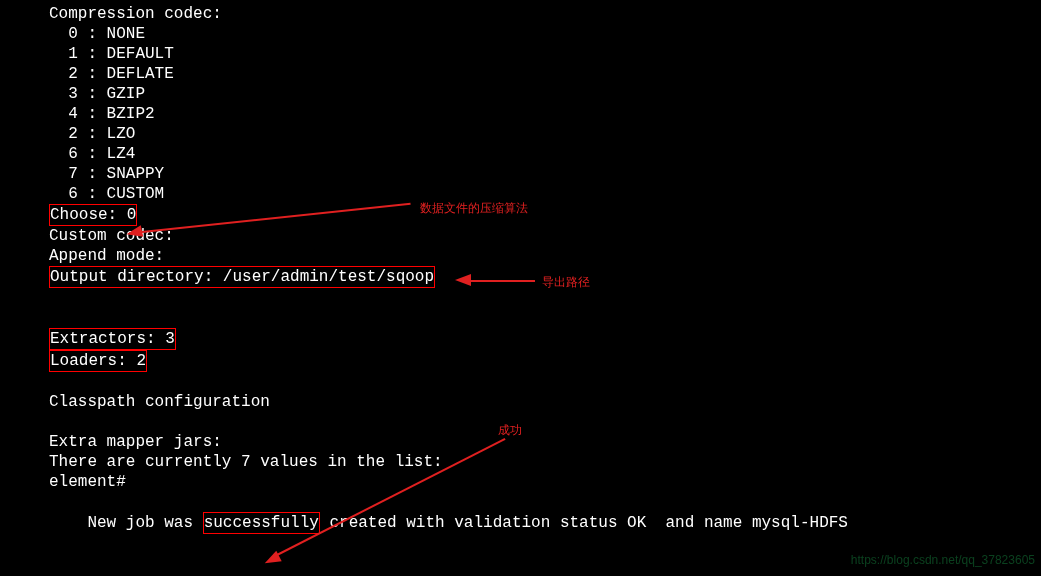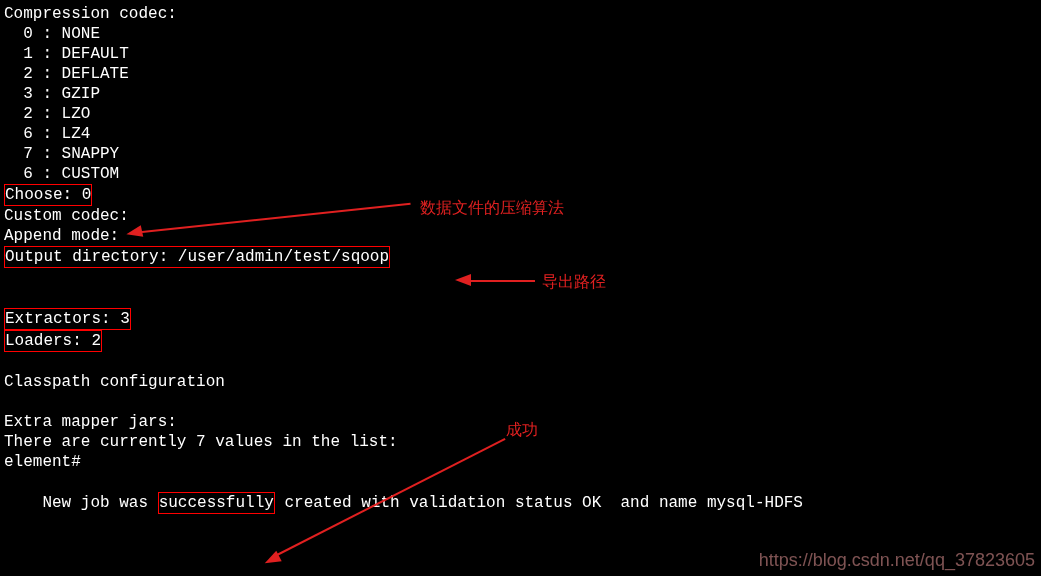--- a/index.html
+++ b/index.html
@@ -8,34 +8,34 @@
       color: #fff;
       font-family: "Courier New", monospace;
       font-size: 16px;
       line-height: 20px;
       width: 1041px;
       height: 576px;
       padding: 4px 0 0 4px;
       position: relative;
       overflow: hidden;
     }
-    .line { white-space: pre; }
+    .line { white-space: pre; margin-left: 45px; }
     .hl { border: 1.5px solid #ff0000; display: inline-block; }
     .watermark {
       position: absolute;
       bottom: 6px;
       right: 6px;
-      color: #fca5a5;
+      color: #15803d;
       opacity: 0.5;
-      font-size: 18px;
+      font-size: 12px;
       font-family: Arial, sans-serif;
     }
 
     
-    .anno { position: absolute; color: #e02020; z-index: 5; font-family: SimSun, Arial; font-size: 16px; }
+    .anno { position: absolute; color: #e02020; z-index: 5; font-family: SimSun, Arial; font-size: 12px; }
     .anno-label { display: inline-block; white-space: nowrap; }
 
     
     .arrow-line { position: absolute; background: #e02020; height: 2px; transform-origin: left center; z-index: 4; }
     .arrow-head {
       position: absolute;
       width: 0; height: 0;
       border-top: 6px solid transparent;
       border-bottom: 6px solid transparent;
       border-right: 16px solid #e02020;
@@ -46,20 +46,21 @@
 </head>
 <body>
 
 <div>
   <div class="line">Compression codec:</div>
   <div id="codec-opts">
       <div class="line">  0 : NONE</div>
       <div class="line">  1 : DEFAULT</div>
       <div class="line">  2 : DEFLATE</div>
       <div class="line">  3 : GZIP</div>
+      <div class="line">  4 : BZIP2</div>
       <div class="line">  2 : LZO</div>
       <div class="line">  6 : LZ4</div>
       <div class="line">  7 : SNAPPY</div>
       <div class="line">  6 : CUSTOM</div>
     </div>
   <div class="line"><span class="hl">Choose: 0</span></div>
   <div class="line">Custom codec:</div>
   <div class="line">Append mode:</div>
   <div class="line"><span class="hl">Output directory: /user/admin/test/sqoop</span></div>
   <div class="line"> </div>
@@ -82,19 +83,19 @@
 </div>
 <div class="arrow-head arrow-head-rot" style="left:126px; top:225px; transform: rotate(-12deg);"></div>
 <div class="arrow-line" style="left:142px; top:231px; width:270px; transform: rotate(-6deg);"></div>
 
 <div class="anno" style="left:542px; top:272px;">
   <span class="anno-label">导出路径</span>
 </div>
 <div class="arrow-head arrow-head-rot" style="left:455px; top:274px; transform: rotate(0deg);"></div>
 <div class="arrow-line" style="left:470px; top:280px; width:65px;"></div>
 
-<div class="anno" style="left:498px; top:420px;margin-left:8px;">
+<div class="anno" style="left:498px; top:420px;">
   <span class="anno-label">成功</span>
 </div>
 <div class="arrow-head arrow-head-rot" style="left:263px; top:550px; transform: rotate(-27deg);"></div>
 <div class="arrow-line" style="left:277px; top:554px; width:256px; transform: rotate(-27deg);"></div>
 
 <div class="watermark">https://blog.csdn.net/qq_37823605</div>
 
 </body></html>

